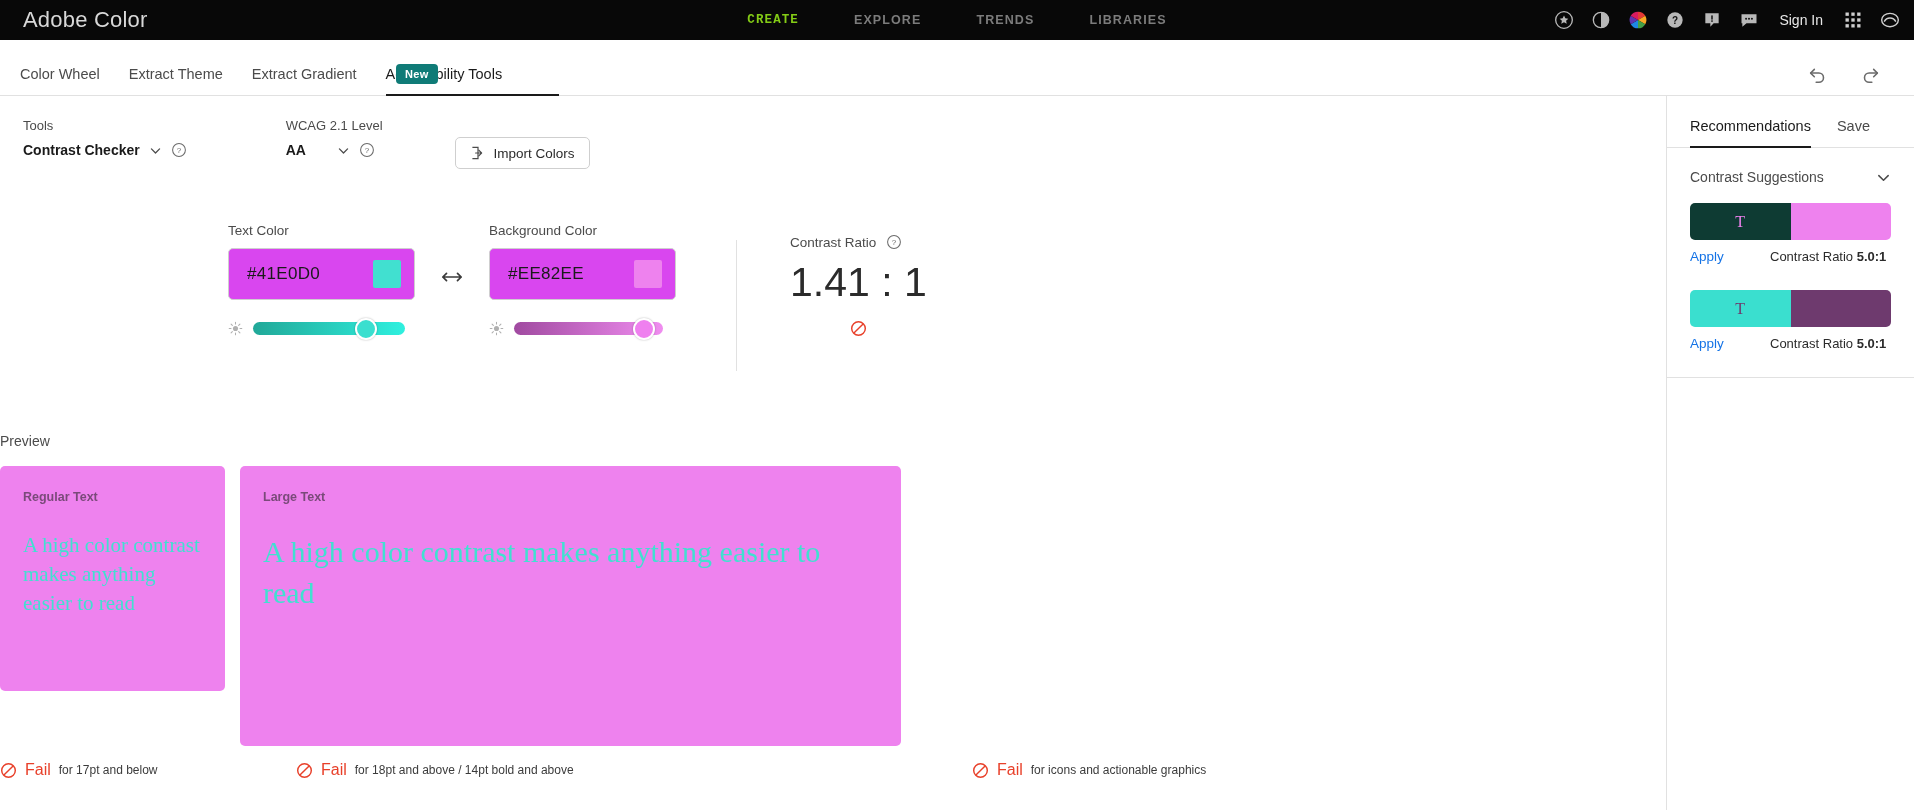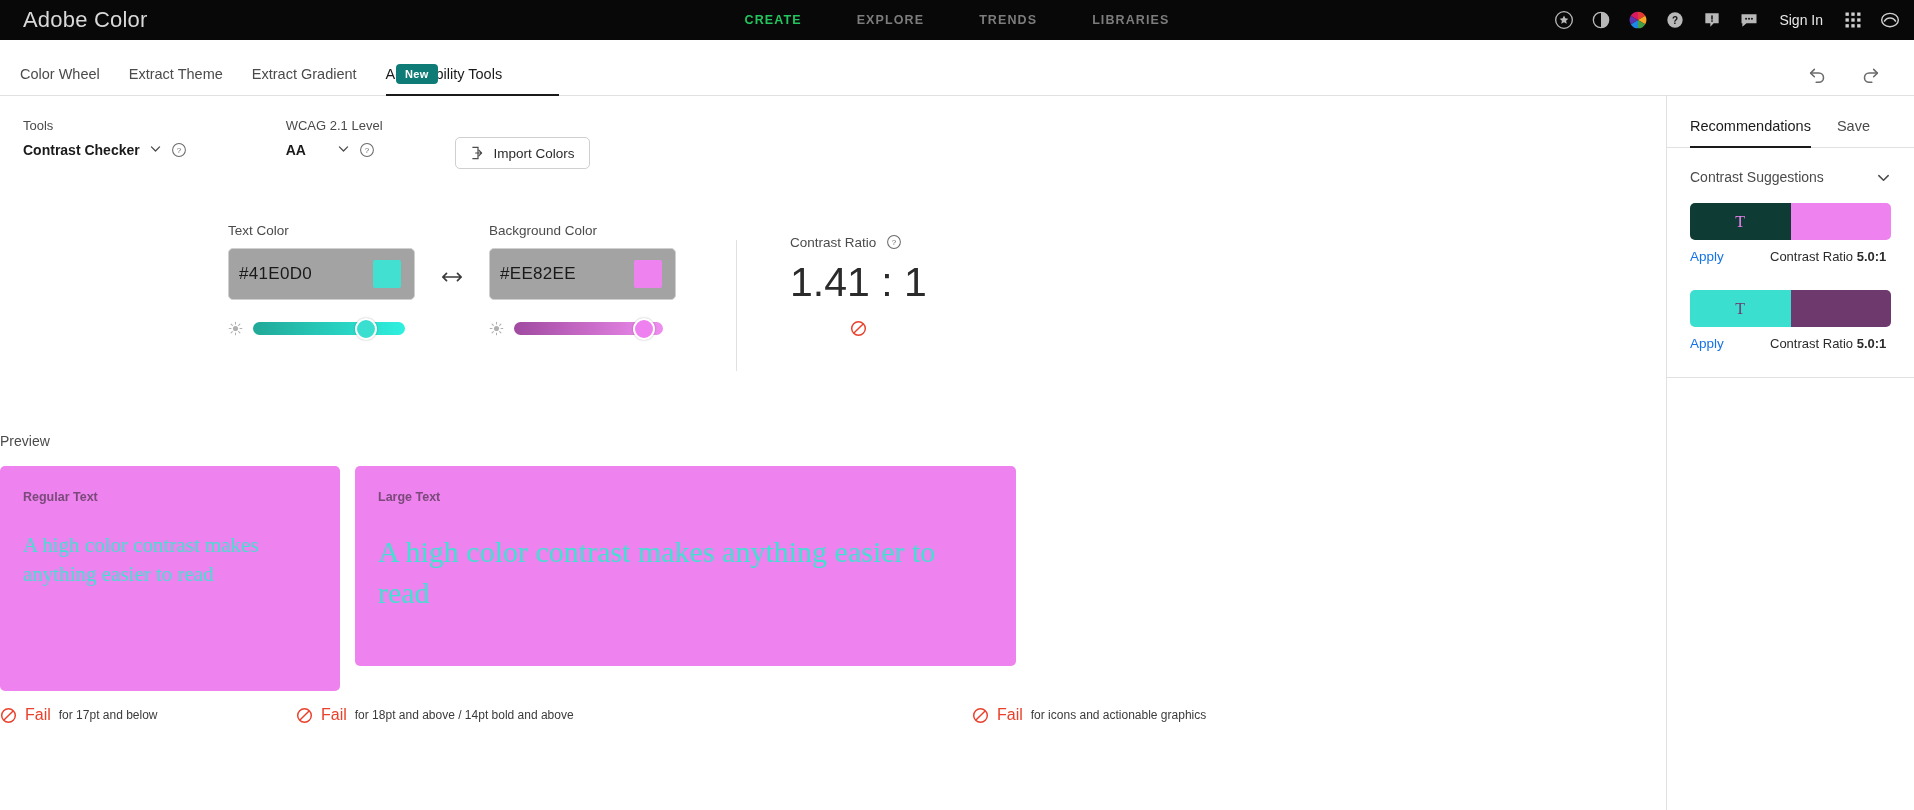--- a/index.html
+++ b/index.html
@@ -23,21 +23,21 @@
     margin-left: 23px; letter-spacing: 0.2px;
   }
   .topnav {
     position: absolute; left: 50%; transform: translateX(-50%);
     display: flex; align-items: center; gap: 55px;
   }
   .topnav-item {
     font-size: 12.5px; font-weight: bold; letter-spacing: 1.1px;
     color: #7c7c7c; cursor: pointer;
   }
-  .topnav-item.active { color: #22c55e; }
+  .topnav-item.active { color: #84cc16; font-family: Liberation Mono, monospace; }
   .topright {
     position: absolute; right: 14px; top: 0; height: 40px;
     display: flex; align-items: center; gap: 17px;
   }
   .ticon { width: 20px; height: 20px; display: block; cursor: pointer; }
   .signin { color: #e8e8e8; font-size: 14px; cursor: pointer; padding: 0 3px; }
 
   
   .tabbar {
     height: 56px; border-bottom: 1px solid #e1e1e1;
@@ -64,40 +64,40 @@
 
   
   .body-wrap { display: flex; height: 770px; }
   .main { flex: 1; position: relative; }
   .rail { width: 248px; border-left: 1px solid #e1e1e1; }
 
   
   .toolsrow { display: flex; align-items: flex-start; padding: 22px 0 0 23px; }
   .toolcol { display: flex; flex-direction: column; }
   .toollabel { font-size: 13px; color: #4b4b4b; margin-bottom: 9px; }
-  .toolsel { display: flex; align-items: flex-start; gap: 9px; }
+  .toolsel { display: flex; align-items: center; gap: 9px; }
   .selname { font-size: 14px; color: #1a1a1a; font-weight: bold; cursor: pointer; }
   .chev { width: 13px; height: 13px; cursor: pointer; }
   .qmark { width: 16px; height: 16px; cursor: pointer; }
   .toolcol2 { margin-left: 99px; }
   .importbtn {
     margin-left: 72px; margin-top: 19px;
     border: 1px solid #cfcfcf; border-radius: 5px; background: #fff;
     height: 32px; display: flex; align-items: center; gap: 8px;
     padding: 0 14px; cursor: pointer; font-size: 13.5px; color: #2b2b2b;
   }
 
   
   .pickers { display: flex; align-items: flex-start; padding-left: 228px; margin-top: 54px; }
   .pickcol { width: 187px; }
   .picklabel { font-size: 13.5px; color: #4b4b4b; margin-bottom: 10px; }
   .hexbox {
     width: 187px; height: 52px; border: 1px solid #cfcfcf; border-radius: 5px;
     display: flex; align-items: center; justify-content: space-between;
-    padding: 0 13px 0 10px; background: #a3a3a3; cursor: text;
+    padding: 0 13px 0 18px; background: #d946ef; cursor: text;
   }
   .hexval { font-size: 17px; color: #1a1a1a; letter-spacing: .3px; }
   .swatch { width: 28px; height: 28px; border-radius: 2px; }
   .swapicon { margin: 43px 26px 0 26px; width: 22px; height: 22px; cursor: pointer; }
 
   .sliderrow { display: flex; align-items: center; margin-top: 21px; }
   .sunicon { width: 15px; height: 15px; margin-right: 10px; flex: none; }
   .track {
     height: 13px; border-radius: 7px; position: relative; flex: none;
   }
@@ -118,22 +118,22 @@
   .ratiohead { display: flex; align-items: center; gap: 10px; }
   .ratiohead span { font-size: 13.5px; color: #4b4b4b; }
   .ratioval { font-size: 41px; color: #2b2b2b; font-weight: 300; margin-top: 9px; display: flex; align-items: center; gap: 14px; flex-direction: column; }
   .failicon { width: 17px; height: 17px; }
 
   
   .previewwrap { margin-top: 62px; }
   .previewlabel { font-size: 14px; color: #4b4b4b; margin-bottom: 17px; }
   .cards { display: flex; gap: 15px; }
   .card { border-radius: 5px; padding: 24px 23px; position: relative; }
-  .card.c1 { width: 340px; height: 225px; }
-  .card.c2 { width: 661px; height: 200px; }
+  .card.c1 { width: 225px; height: 225px; }
+  .card.c2 { width: 661px; height: 280px; }
   .card.c3 { width: 281px; height: 225px; }
   .cardlabel { font-size: 12.5px; color: #7a4a7a; font-weight: 600; }
   .demotext { font-family: "Liberation Serif", serif; line-height: 1.38; }
   .demotext.small { font-size: 21px; margin-top: 27px; }
   .demotext.large { font-size: 30px; margin-top: 27px; }
   .shapes { display: flex; align-items: flex-end; gap: 11px; justify-content: center; margin-top: 53px; }
   .sq { width: 22px; height: 22px; }
   .ci { width: 22px; height: 22px; border-radius: 50%; }
   .tri { width: 0; height: 0; border-left: 13px solid transparent; border-right: 13px solid transparent; }
 

